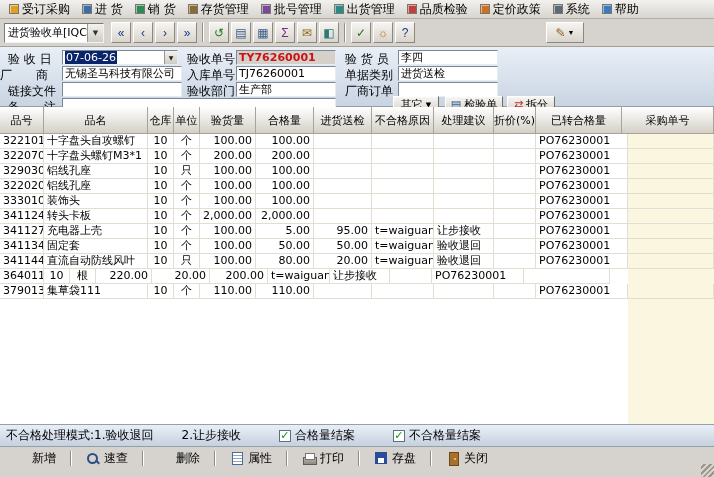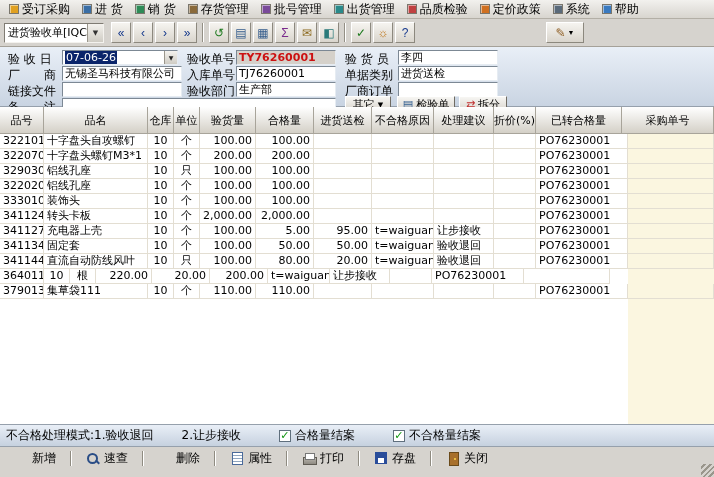--- a/index.html
+++ b/index.html
@@ -35,21 +35,21 @@
   .flabel { position:absolute; font-size:12px; color:#000; white-space:nowrap; }
   .finput { position:absolute; height:15px; background:#fff; font-size:11px; line-height:13px; padding:0 2px;
             border:1px solid; border-color:#7c8894 #e6ecf2 #e6ecf2 #7c8894; white-space:nowrap; overflow:hidden; }
   .finput .sel { background:var(--selection-blue); color:#fff; padding:15px 1px; }
   .finput.readonly { background:#d5d1ca; color:var(--receipt-red); font-weight:bold; }
   .dd { position:absolute; right:0; top:0; bottom:0; width:13px;
         background:linear-gradient(#f4f2ee,#cfccc4); border-left:1px solid #9a968c;
         display:flex; align-items:center; justify-content:center; font-size:6px; color:#222; }
   .fbtn { position:absolute; height:17px; display:flex; align-items:center; justify-content:center; gap:3px;
           font-size:11px; background:linear-gradient(#f7f6f3,#d7d3cb);
-          border:1px solid; border-color:#fff #6f6b63 #6f6b63 #fff; cursor:default; }
+          border:1px solid; border-color:#fff #6f6b63 #6f6b63 #fff; cursor:default;margin-left:48px; }
   .fbtn .mini { font-size:7px; }
 
   
   .grid { position:relative; height:318px; background:#fff; border-bottom:1px solid #96a0ac; overflow:hidden; }
   .gridhead { display:flex; height:27px; position:relative; z-index:2; }
   .gh { flex:0 0 auto; background:linear-gradient(180deg,#ffffff,#d4d0c7);
         border-right:1px solid #a8a49a; border-bottom:1px solid #a8a49a;
         font-size:11px; display:flex; align-items:center; justify-content:center;
         white-space:nowrap; overflow:hidden; cursor:default; }
   .cream { position:absolute; top:17px; bottom:0; left:628px; width:86px; background:var(--transferred-col-bg); z-index:0; }
@@ -220,21 +220,21 @@
       <span class="sel">07-06-26</span>
       <span class="dd">
           <span>▼</span>
         </span>
     </span>
     <span class="flabel" style="left:187px;top:4px">验收单号</span>
     <span class="finput readonly" style="left:236px;top:3px;width:100px">TY76260001</span>
     <span class="flabel" style="left:345px;top:4px">验 货 员</span>
     <span class="finput" style="left:398px;top:3px;width:100px">李四</span>
 
-    <span class="flabel" style="left:8px;top:20px">厂　　商</span>
+    <span class="flabel" style="left:0;top:20px">厂　　商</span>
     <span class="finput" style="left:62px;top:19px;width:120px">无锡圣马科技有限公司</span>
     <span class="flabel" style="left:187px;top:20px">入库单号</span>
     <span class="finput" style="left:236px;top:19px;width:100px">TJ76260001</span>
     <span class="flabel" style="left:345px;top:20px">单据类别</span>
     <span class="finput" style="left:398px;top:19px;width:100px">进货送检</span>
 
     <span class="flabel" style="left:8px;top:36px">链接文件</span>
     <span class="finput" style="left:62px;top:35px;width:120px"></span>
     <span class="flabel" style="left:187px;top:36px">验收部门</span>
     <span class="finput" style="left:236px;top:35px;width:100px">生产部</span>

